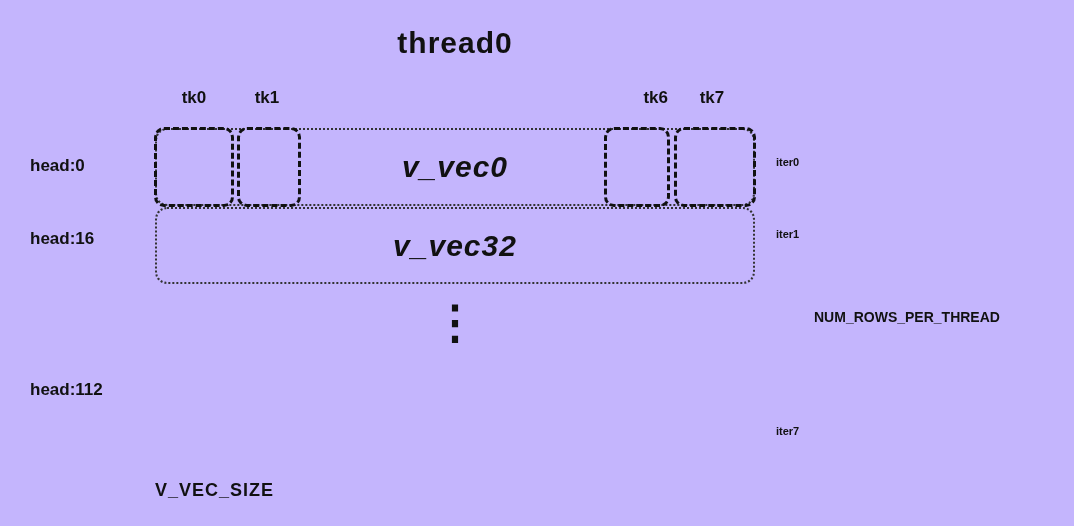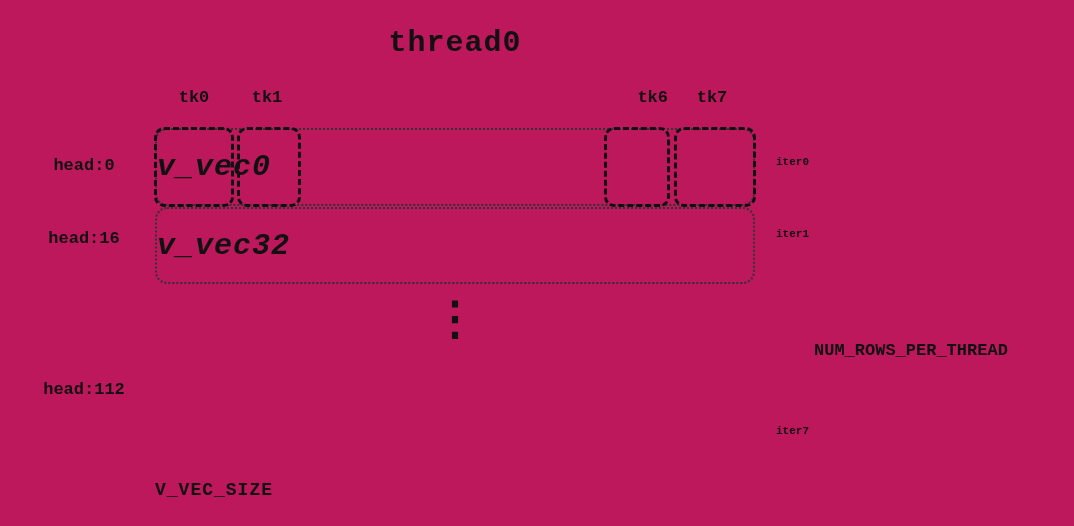--- a/index.html
+++ b/index.html
@@ -4,22 +4,22 @@
 <style>
   html, body {
     margin: 0;
     padding: 0;
     background: #ffffff;
   }
   .canvas {
     position: relative;
     width: 1074px;
     height: 526px;
-    background: #be185d;
-    font-family: Liberation Mono, monospace;
+    background: #c4b5fd;
+    font-family: Liberation Sans, sans-serif;
     color: #111;
     overflow: hidden;
   }
   .title {
     position: absolute;
     left: 155px;
     top: 26px;
     width: 600px;
     text-align: center;
     font-size: 30px;
@@ -40,20 +40,21 @@
 
   .row-box {
     position: absolute;
     left: 155px;
     width: 600px;
     border: 2px dotted #333;
     border-radius: 12px;
     box-sizing: border-box;
     display: flex;
     align-items: center;
+    justify-content: center;
   }
   .row0 { top: 128px; height: 78px; }
   .row1 { top: 207px; height: 77px; }
   .row2 { top: 368px; height: 82px; }
 
   .vec-label {
     font-size: 30px;
     font-weight: bold;
     font-style: italic;
     letter-spacing: 1px;
@@ -70,21 +71,21 @@
   }
   .tkb0 { left: -3px; width: 80px; }
   .tkb1 { left: 80px; width: 64px; }
   .tkb6 { left: 447px; width: 66px; }
   .tkb7 { left: 517px; width: 82px; }
 
   .head-label {
     position: absolute;
     left: 30px;
     width: 108px;
-    text-align: center;
+    text-align: left;
     font-size: 17px;
     font-weight: bold;
   }
   .head0 { top: 156px; }
   .head1 { top: 229px; }
   .head2 { top: 380px; }
 
   .iter-label {
     position: absolute;
     left: 776px;
@@ -106,24 +107,23 @@
     text-align: center;
     font-size: 46px;
     font-weight: bold;
     line-height: 68px;
   }
 
   .right-note {
     position: absolute;
     left: 814px;
     top: 309px;
-    font-size: 17px;
+    font-size: 14px;
     font-weight: bold;
     white-space: nowrap;
-    margin-top: 32px;
   }
 
   .bottom-label {
     position: absolute;
     left: 155px;
     top: 480px;
     width: 600px;
     text-align: left;
     font-size: 18px;
     font-weight: bold;

